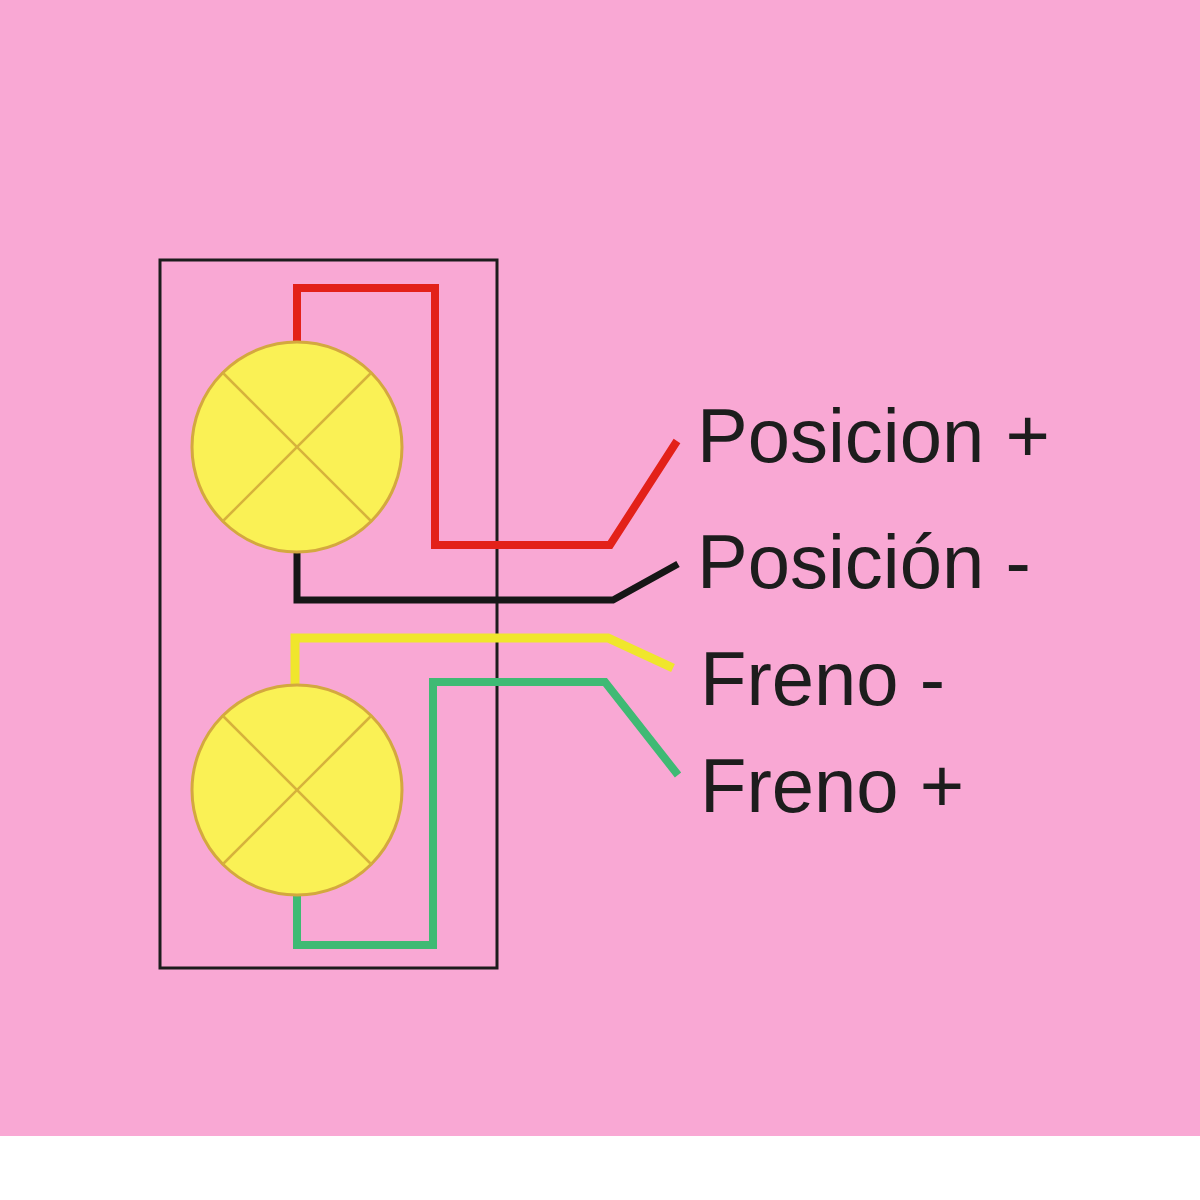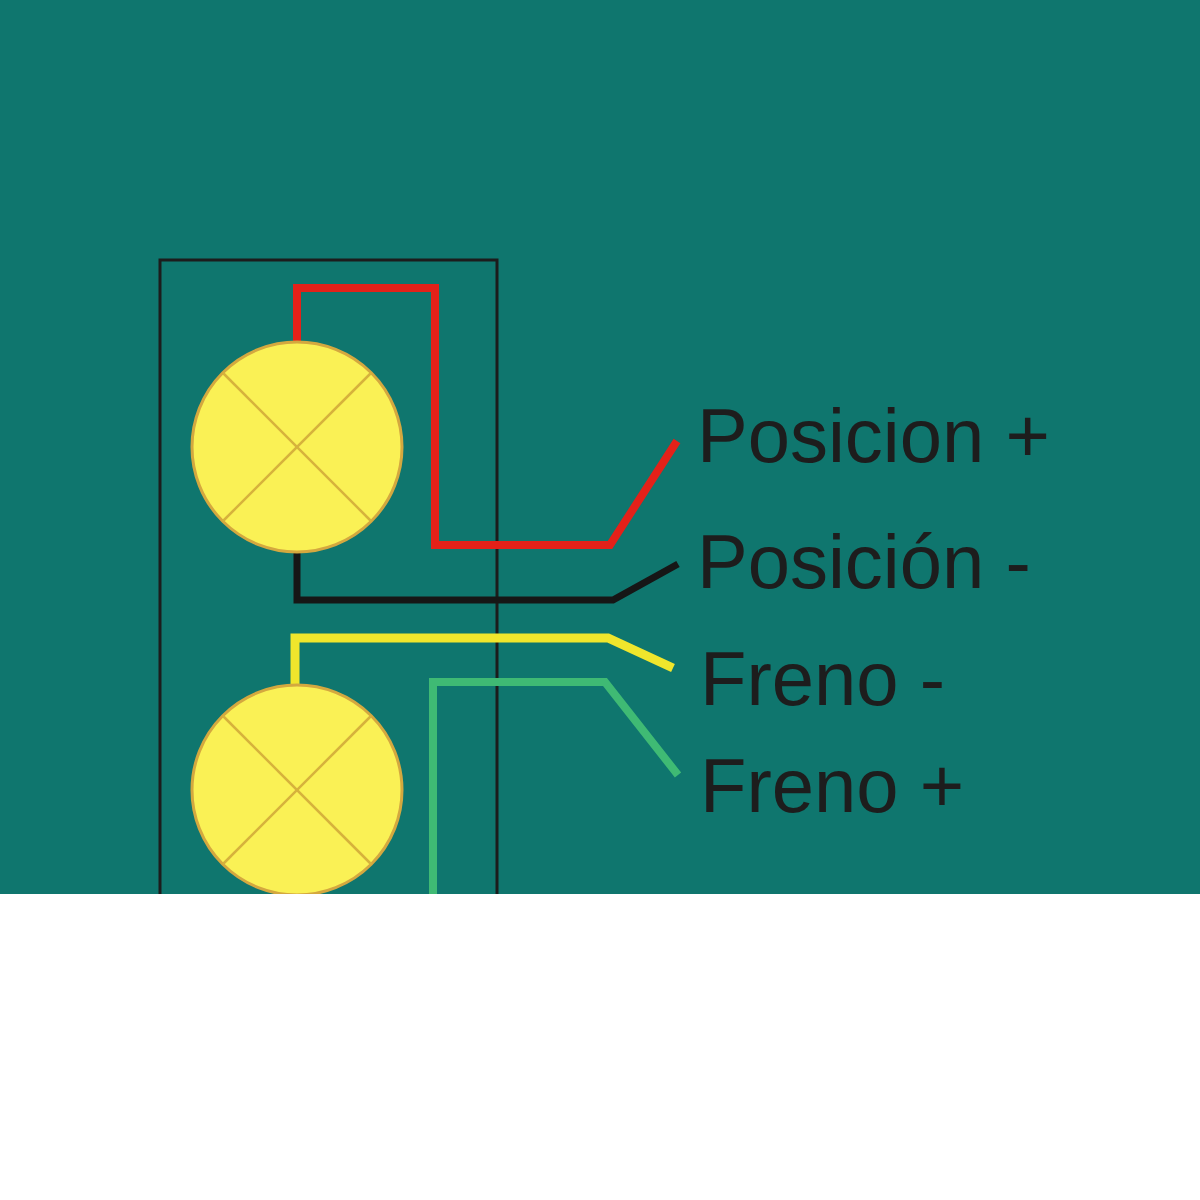--- a/index.html
+++ b/index.html
@@ -3,22 +3,22 @@
 <meta charset="utf-8">
 <style>
   html, body {
     margin: 0;
     padding: 0;
     background: #ffffff;
   }
   .stage {
     position: relative;
     width: 1200px;
-    height: 894px;
-    background: #0f766e;
+    height: 1136px;
+    background: #f9a8d4;
     overflow: hidden;
   }
   svg.diagram {
     position: absolute;
     left: 0;
     top: 0;
     width: 1200px;
     height: 1200px;
   }
   .enclosure {

